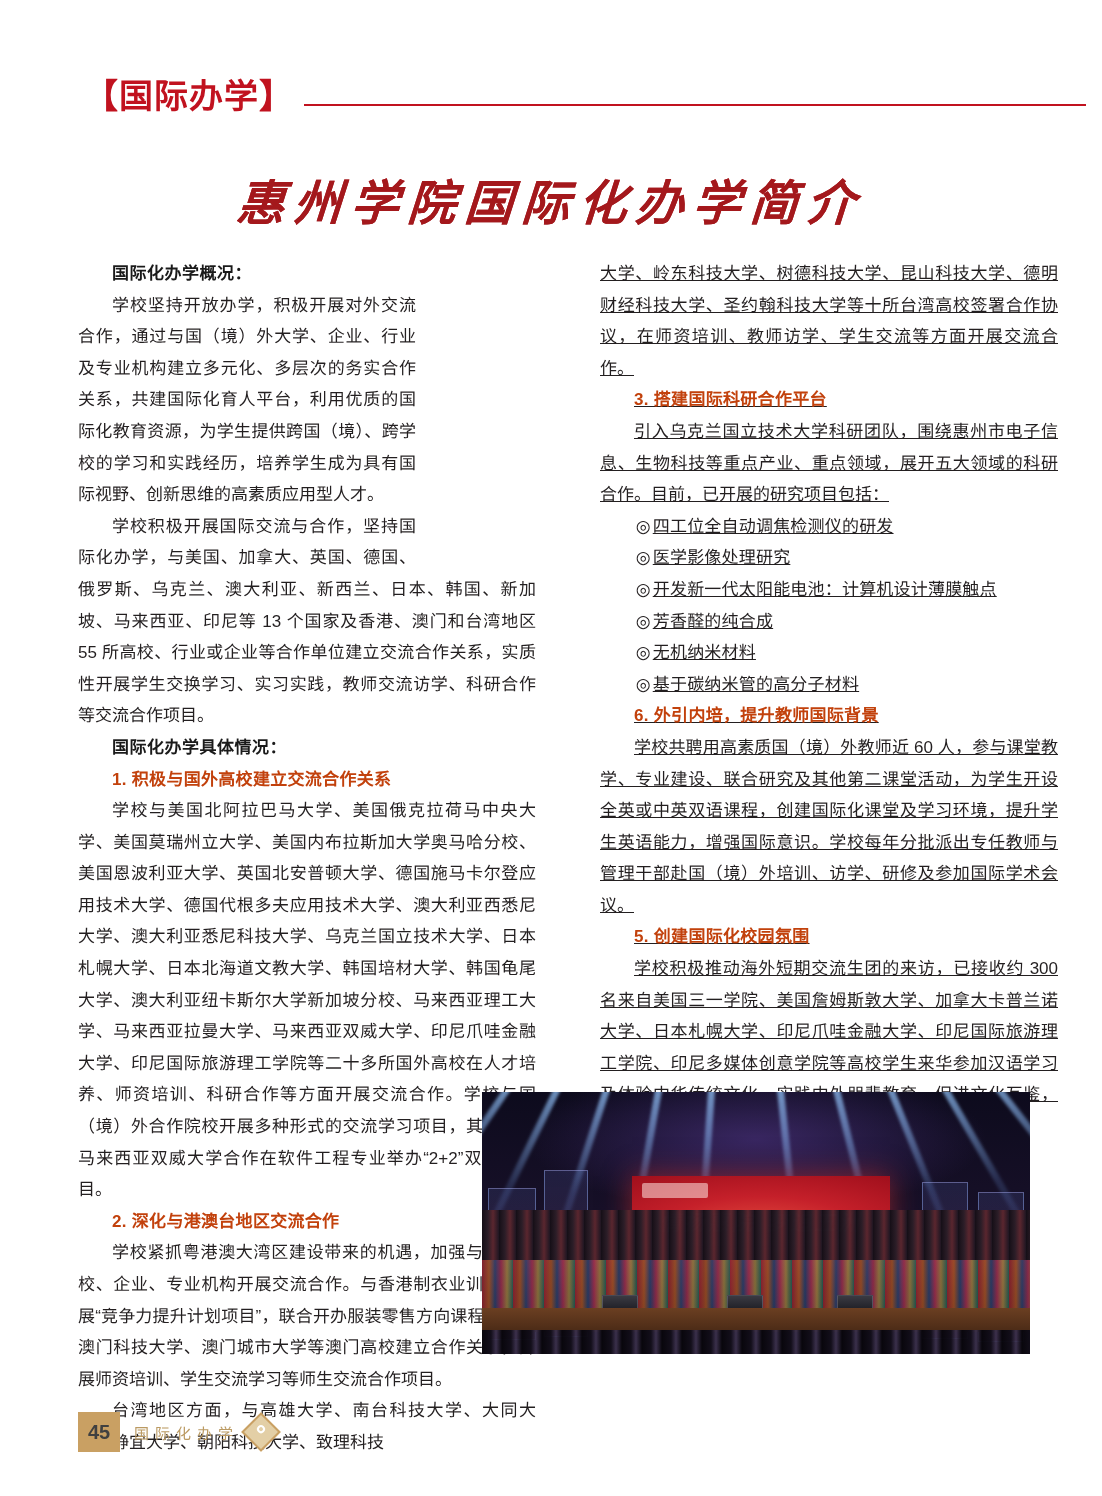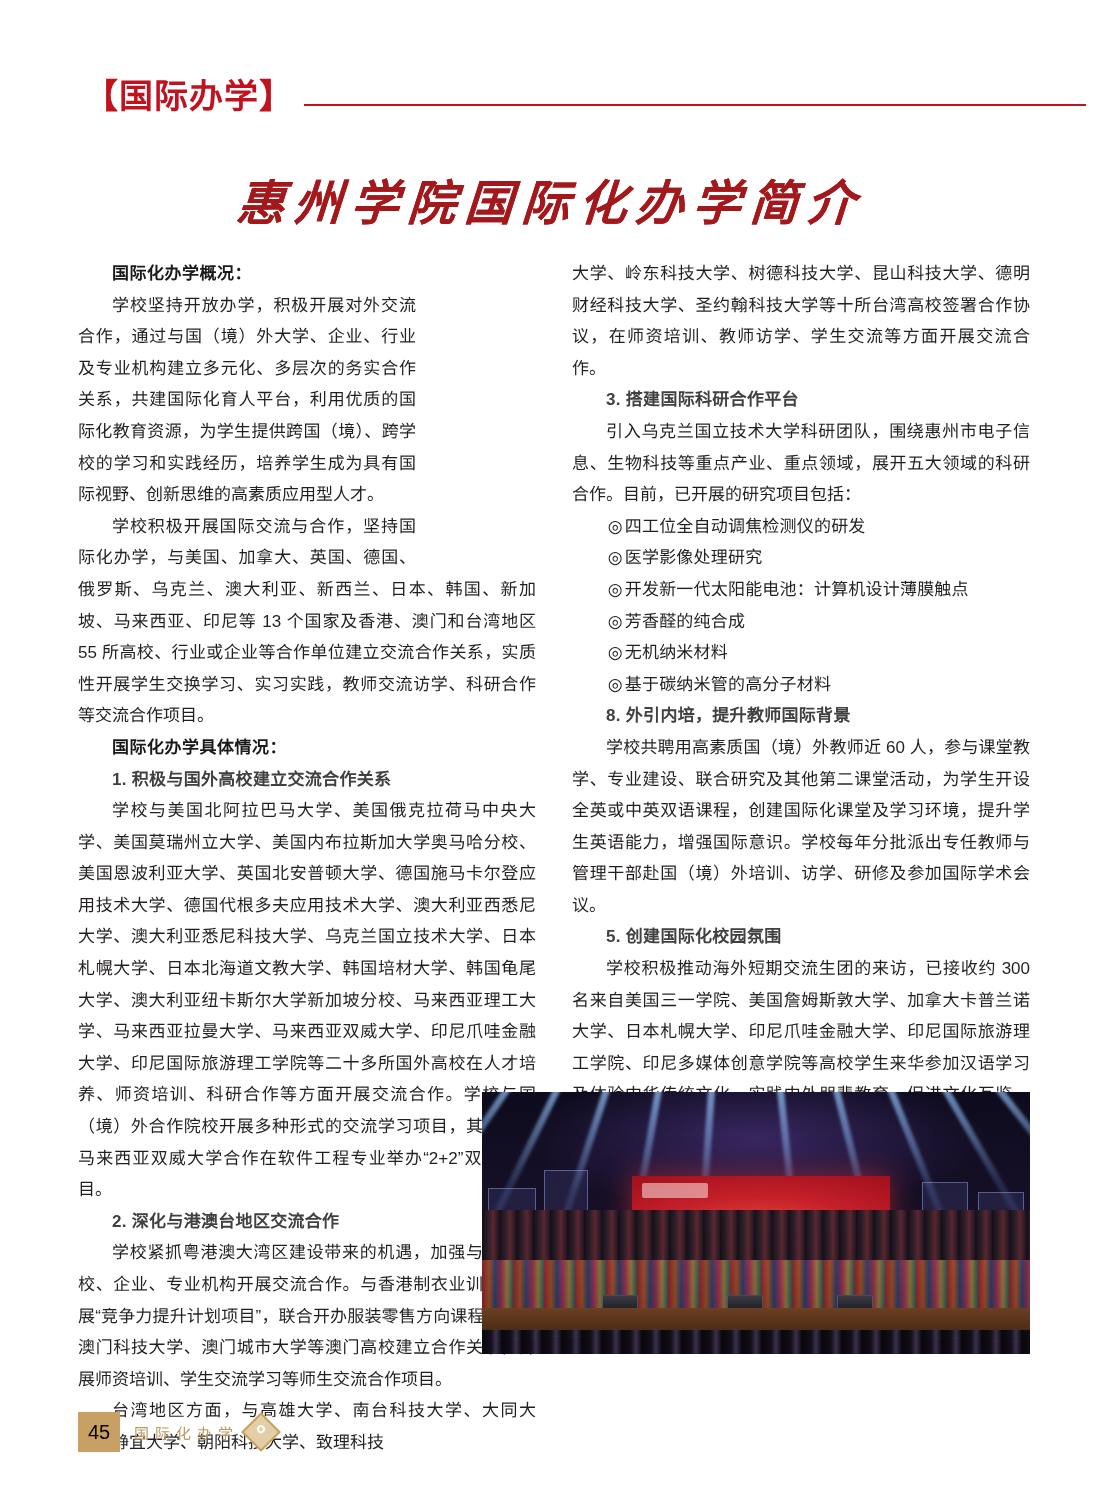--- a/index.html
+++ b/index.html
@@ -77,21 +77,21 @@
   
   .col {
     position: absolute;
     top: 258px;
     font-size: 17px;
     line-height: 31.6px;
     text-align: justify;
     text-justify: inter-ideograph;
   }
   .col-left  { left: 78px;  width: 458px; }
-  .col-right { left: 572px; width: 458px; }
+  .col-right { left: 600px; width: 458px; text-decoration: underline; }
 
   
   .photo-spacer {
     float: right;
     width: 120px;
     height: 300px;
     shape-outside: inset(0);
   }
 
   p { margin: 0; }
@@ -100,21 +100,21 @@
 
   .sub-head {
     text-indent: 2em;
     font-weight: bold;
     color: #1a1a1a;
     letter-spacing: 0.5px;
   }
   .num-head {
     text-indent: 2em;
     font-weight: bold;
-    color: #404040;
+    color: #c2410c;
     letter-spacing: 0.3px;
   }
   .bullet-item {
     text-indent: 0;
     padding-left: 2.1em;
     letter-spacing: 0.2px;
   }
   .bullet-item .bullet-mark {
     display: inline-block;
     margin-right: 2px;
@@ -292,23 +292,23 @@
     left: 78px;
     top: 1412px;
     height: 40px;
     display: flex;
     align-items: center;
   }
   .footer-page-badge {
     width: 42px;
     height: 40px;
     background: #c9a063;
-    color: #000000;
+    color: #404040;
     font-size: 20px;
-    font-weight: normal;
+    font-weight: bold;
     display: flex;
     align-items: center;
     justify-content: center;
   }
   .footer-label {
     margin-left: 14px;
     font-size: 15px;
     letter-spacing: 6px;
     color: #bb9a62;
     white-space: nowrap;
@@ -390,21 +390,21 @@
         <span class="bullet-mark">◎</span><span>芳香醛的纯合成</span>
       </p>
       <p class="bullet-item">
         <span class="bullet-mark">◎</span><span>无机纳米材料</span>
       </p>
       <p class="bullet-item">
         <span class="bullet-mark">◎</span><span>基于碳纳米管的高分子材料</span>
       </p>
     </div>
 
-    <p class="num-head">8. 外引内培，提升教师国际背景</p>
+    <p class="num-head">6. 外引内培，提升教师国际背景</p>
 
     <p class="body-p">学校共聘用高素质国（境）外教师近 60 人，参与课堂教学、专业建设、联合研究及其他第二课堂活动，为学生开设全英或中英双语课程，创建国际化课堂及学习环境，提升学生英语能力，增强国际意识。学校每年分批派出专任教师与管理干部赴国（境）外培训、访学、研修及参加国际学术会议。</p>
 
     <p class="num-head">5. 创建国际化校园氛围</p>
 
     <p class="body-p">学校积极推动海外短期交流生团的来访，已接收约 300 名来自美国三一学院、美国詹姆斯敦大学、加拿大卡普兰诺大学、日本札幌大学、印尼爪哇金融大学、印尼国际旅游理工学院、印尼多媒体创意学院等高校学生来华参加汉语学习及体验中华传统文化，实践中外朋辈教育，促进文化互鉴，营造国际化的校园环境。</p>
   </div>
 
   <div class="photo-wrap">
     <div class="photo">

